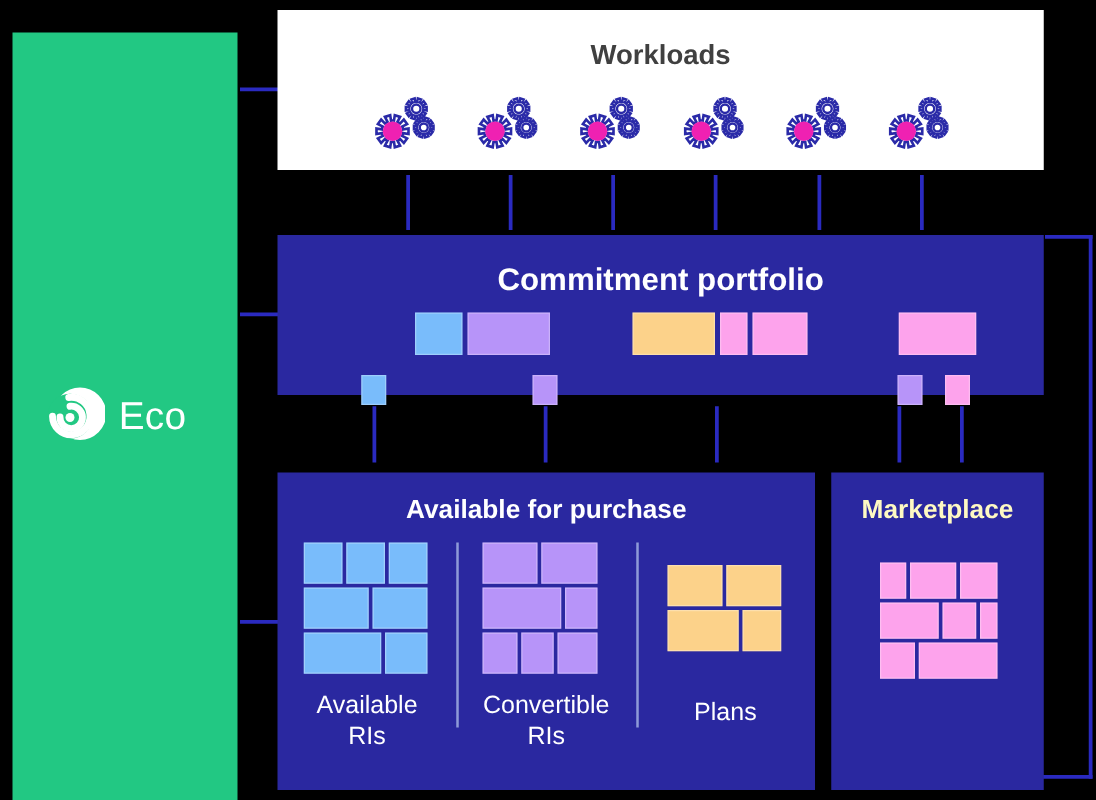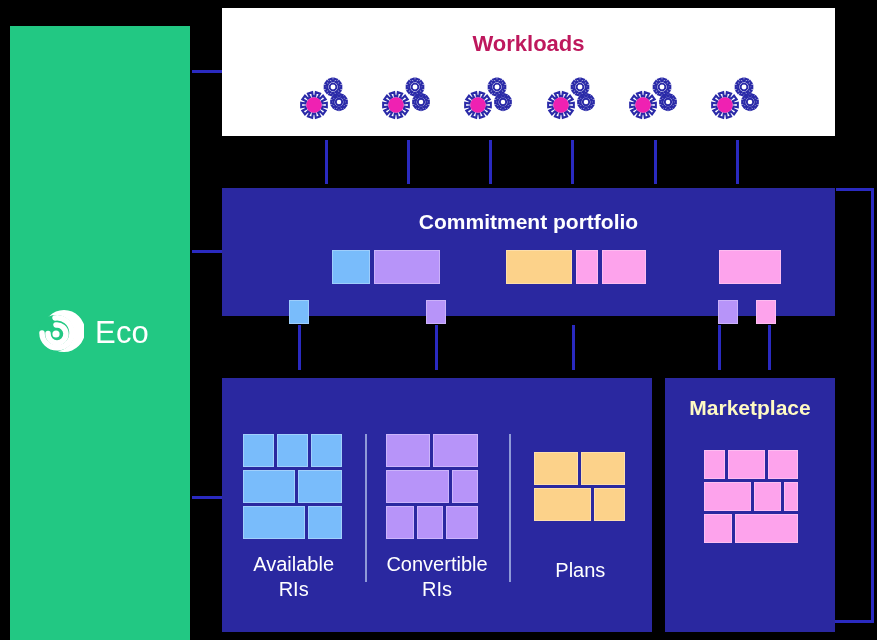--- a/index.html
+++ b/index.html
@@ -10,25 +10,25 @@
   .brand-panel{position:absolute;left:10px;top:10px;width:180px;height:620px;background:#22c883;margin-top:16px;}
   .brand-lockup{position:absolute;left:24px;top:281px;display:flex;align-items:center;gap:11px;}
   .brand-mark{width:50px;height:50px;position:relative;flex:0 0 auto;}
   .brand-name{color:#ffffff;font-size:31px;line-height:31px;letter-spacing:.2px;}
 
   
   .box{position:absolute;box-sizing:border-box;}
   .box-title{position:absolute;left:0;right:0;text-align:center;font-weight:bold;}
 
   .workloads{left:222px;top:8px;width:613px;height:128px;background:#ffffff;}
-  .workloads .box-title{top:23px;color:#be185d;font-size:22px;}
+  .workloads .box-title{top:23px;color:#404040;font-size:22px;}
   .gear-row{position:absolute;left:0;right:0;top:66px;display:flex;justify-content:space-around;padding:0 60px;box-sizing:border-box;}
 
   .portfolio{left:222px;top:188px;width:613px;height:128px;background:#2a28a0;}
-  .portfolio .box-title{top:207px;color:#ffffff;font-size:21px;top:22px;}
+  .portfolio .box-title{top:207px;color:#ffffff;font-size:25px;top:22px;}
 
   .purchase{left:222px;top:378px;width:430px;height:254px;background:#2a28a0;}
   .purchase .box-title{top:18px;color:#ffffff;font-size:21px;}
 
   .marketplace{left:665px;top:378px;width:170px;height:254px;background:#2a28a0;}
   .marketplace .box-title{top:18px;color:#fef9c3;font-size:21px;}
 
   
   .pf-bar{position:absolute;box-sizing:border-box;border:1px solid rgba(255,255,255,.28);}
   .pf-chip{position:absolute;box-sizing:border-box;border:1px solid rgba(255,255,255,.28);}
@@ -161,20 +161,21 @@
       <div class="conn-v" style="left: 572px; top: 325px; height: 45px;"></div>
       <div class="conn-v" style="left: 718px; top: 325px; height: 45px;"></div>
       <div class="conn-v" style="left: 768px; top: 325px; height: 45px;"></div>
     </div>
 
   <div class="conn-h" style="left:836px;top:188px;width:38px;"></div>
   <div class="conn-v" style="left:871px;top:188px;height:435px;"></div>
   <div class="conn-h" style="left:790px;top:620px;width:84px;"></div>
 
   <div class="box purchase">
+    <div class="box-title">Available for purchase</div>
     <div class="pcols" id="pcols">
         <div class="pcol">
           <div class="brick-wrap">
             <div class="brick" style="left: 21px; top: 4px; width: 31px; height: 33px; background: rgb(121, 188, 251);"></div>
             <div class="brick" style="left: 55px; top: 4px; width: 31px; height: 33px; background: rgb(121, 188, 251);"></div>
             <div class="brick" style="left: 89px; top: 4px; width: 31px; height: 33px; background: rgb(121, 188, 251);"></div>
             <div class="brick" style="left: 21px; top: 40px; width: 52px; height: 33px; background: rgb(121, 188, 251);"></div>
             <div class="brick" style="left: 76px; top: 40px; width: 44px; height: 33px; background: rgb(121, 188, 251);"></div>
             <div class="brick" style="left: 21px; top: 76px; width: 62px; height: 33px; background: rgb(121, 188, 251);"></div>
             <div class="brick" style="left: 86px; top: 76px; width: 34px; height: 33px; background: rgb(121, 188, 251);"></div>

